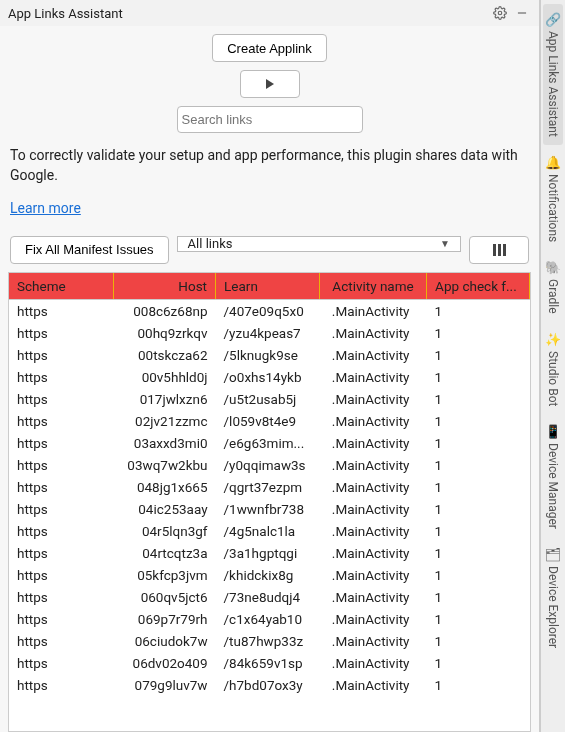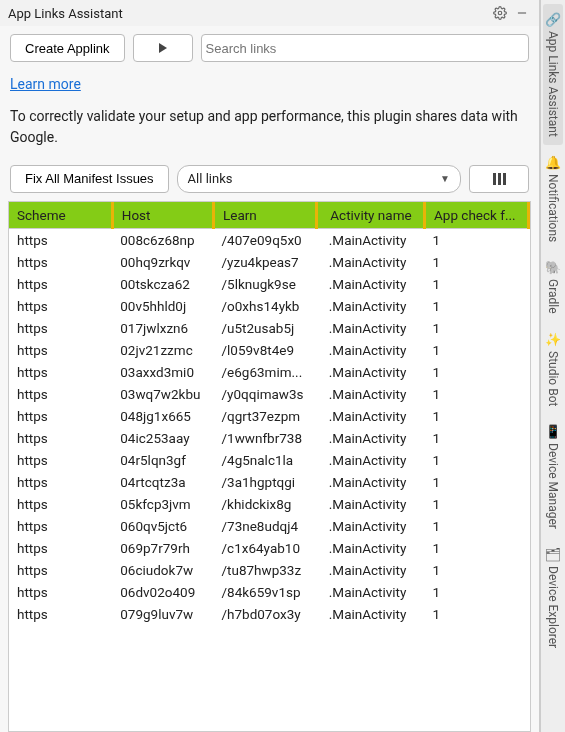--- a/index.html
+++ b/index.html
@@ -27,20 +27,21 @@
   font-size: 13px;
   background: #f2f2f2;
 }
 .title-bar .title { flex: 1; }
 .title-bar .icon { width: 18px; height: 18px; display: flex; align-items: center; justify-content: center; color: #555; cursor: pointer; margin-left: 4px;}
 .toolbar {
   display: flex;
   gap: 8px;
   padding: 8px 10px;
   align-items: center;
+  flex-direction: column;
 }
 .btn {
   border: 1px solid #bbb;
   background: #fff;
   border-radius: 4px;
   padding: 5px 14px;
   font-size: 13px;
   cursor: pointer;
   height: 28px;
   display: flex;
@@ -71,57 +72,57 @@
 }
 .controls-row {
   display: flex;
   gap: 8px;
   padding: 6px 10px 4px 10px;
   align-items: flex-start;
 }
 .dropdown {
   flex: 1;
   border: 1px solid #bbb;
-  border-radius: 12px;
+  border-radius: 0;
   background: #fff;
-  height: 28px;
+  height: 16px;
   display: flex;
   align-items: center;
   padding: 0 10px;
   justify-content: space-between;
   cursor: pointer;
 }
 .dropdown .chev { color: #555; font-size: 10px; }
 .columns-btn { width: 60px; }
 .table-wrap {
   margin: 4px 8px 0 8px;
   border: 1px solid #ccc;
   background: #fff;
   overflow: hidden;
   flex: 1;
 }
 table { border-collapse: collapse; width: 100%; font-size: 13.5px; }
 th {
   text-align: left;
   font-weight: normal;
   padding: 5px 8px;
-  border-right: 3px solid #eab308;
+  border-right: 1px solid #eab308;
   border-bottom: 1px solid #ccc;
-  background: #84cc16;
+  background: #ef4444;
   white-space: nowrap;
   overflow: hidden;
 }
 td {
   padding: 3px 8px;
   white-space: nowrap;
   overflow: hidden;
   text-overflow: ellipsis;
 }
 .col-scheme { width: 100px; }
-.col-host { width: 98px; max-width:98px; }
+.col-host { width: 98px; max-width:98px;text-align:right; }
 .col-path { width: 100px; max-width:100px; }
 .col-activity { width: 98px; padding-left: 12px; }
 .col-check { width: 82px; }
 .right-rail {
   width: 25px;
   background: #eee;
   border-left: 1px solid #ccc;
   display: flex;
   flex-direction: column;
   align-items: center;
@@ -173,22 +174,22 @@
 
   <div class="toolbar">
     <button class="btn">Create Applink</button>
     <button class="btn play">
         <span class="play-tri"></span>
       </button>
     <input class="search-input" type="text" placeholder="Search links" style="">
   </div>
 
   <div class="desc">
+    <p>To correctly validate your setup and app performance, this plugin shares data with Google.</p>
     <p><a class="link">Learn more</a></p>
-    <p>To correctly validate your setup and app performance, this plugin shares data with Google.</p>
   </div>
 
 
   <div class="controls-row">
     <button class="btn">Fix All Manifest Issues</button>
     <div class="dropdown">
       <span>All links</span>
       <span class="chev">▼</span>
     </div>
     <button class="btn columns-btn">

